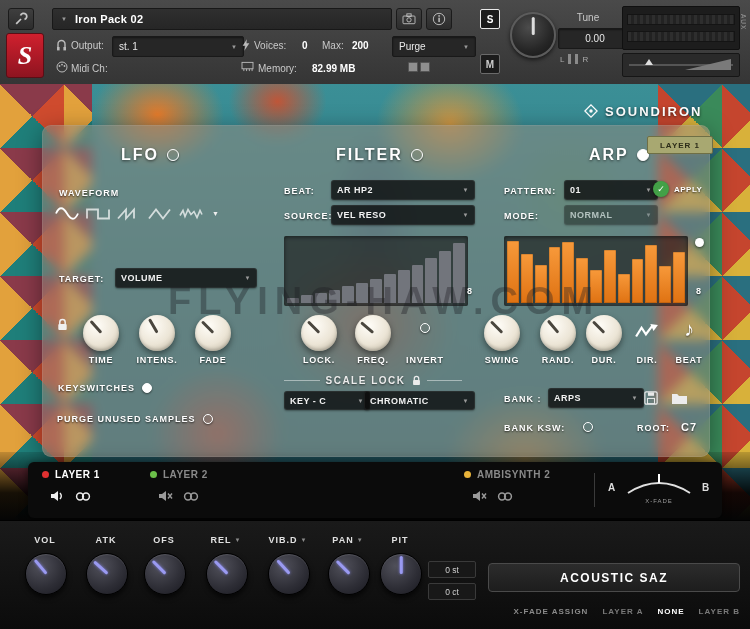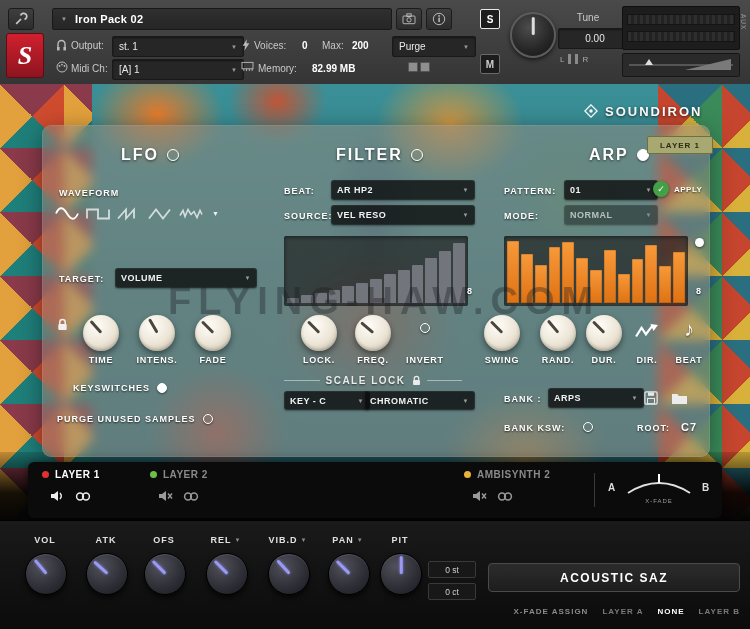--- a/index.html
+++ b/index.html
@@ -199,24 +199,20 @@
       <span class="chev">▼</span>
     </div>
 
     <svg class="abs" style="left:56px;top:61px" width="12" height="12" viewBox="0 0 12 12">
       <circle cx="6" cy="6" r="5" stroke="#bbb" fill="none"></circle>
       <circle cx="3.5" cy="5" r=".9" fill="#bbb"></circle>
         <circle cx="6" cy="3.6" r=".9" fill="#bbb"></circle>
         <circle cx="8.5" cy="5" r=".9" fill="#bbb"></circle>
     </svg>
     <span class="hlabel" style="left:71px;top:63px">Midi Ch:</span>
-    <div class="hdd" style="left:112px;top:59px;width:118px">
-      <span>[A] 1</span>
-      <span class="chev">▼</span>
-    </div>
     <svg class="abs" style="left:241px;top:61px" width="13" height="11" viewBox="0 0 14 12">
       <rect x="1" y="1.5" width="12" height="7" stroke="#bbb" fill="none"></rect>
       <path d="M3 8.5 v2.5 M6 8.5 v2.5 M9 8.5 v2.5 M12 8.5 v2.5" stroke="#bbb"></path>
     </svg>
     <span class="hlabel" style="left:258px;top:63px">Memory:</span>
     <span class="hval" style="left:312px;top:63px">82.99 MB</span>
     <div class="mled" style="left:408px;top:62px"></div>
     <div class="mled" style="left:420px;top:62px"></div>
 
     <div class="sm s" style="left:480px;top:9px">S</div>
@@ -316,21 +312,21 @@
       </div>
     <div class="knob pk" style="left:96px;top:189px;--rot:-30deg">
         <div class="ptr"></div>
       </div>
     <div class="knob pk" style="left:152px;top:189px;--rot:-45deg">
         <div class="ptr"></div>
       </div>
     <span class="klabel" style="left:30px;top:229px;width:56px">TIME</span>
     <span class="klabel" style="left:86px;top:229px;width:56px">INTENS.</span>
     <span class="klabel" style="left:142px;top:229px;width:56px">FADE</span>
-    <div class="abs" style="left:30px;top:257px;display:flex;align-items:center;gap:7px">
+    <div class="abs" style="left:15px;top:257px;display:flex;align-items:center;gap:7px">
       <span class="plabel" style="position:static">KEYSWITCHES</span>
       <span class="ring small filled"></span>
     </div>
     <div class="abs" style="left:14px;top:288px;display:flex;align-items:center;gap:7px">
       <span class="plabel" style="position:static">PURGE UNUSED SAMPLES</span>
       <span class="ring small"></span>
     </div>
 
     <span class="plabel" style="left:241px;top:60px">BEAT:</span>
     <div class="dd" style="left:288px;top:54px;width:132px">

